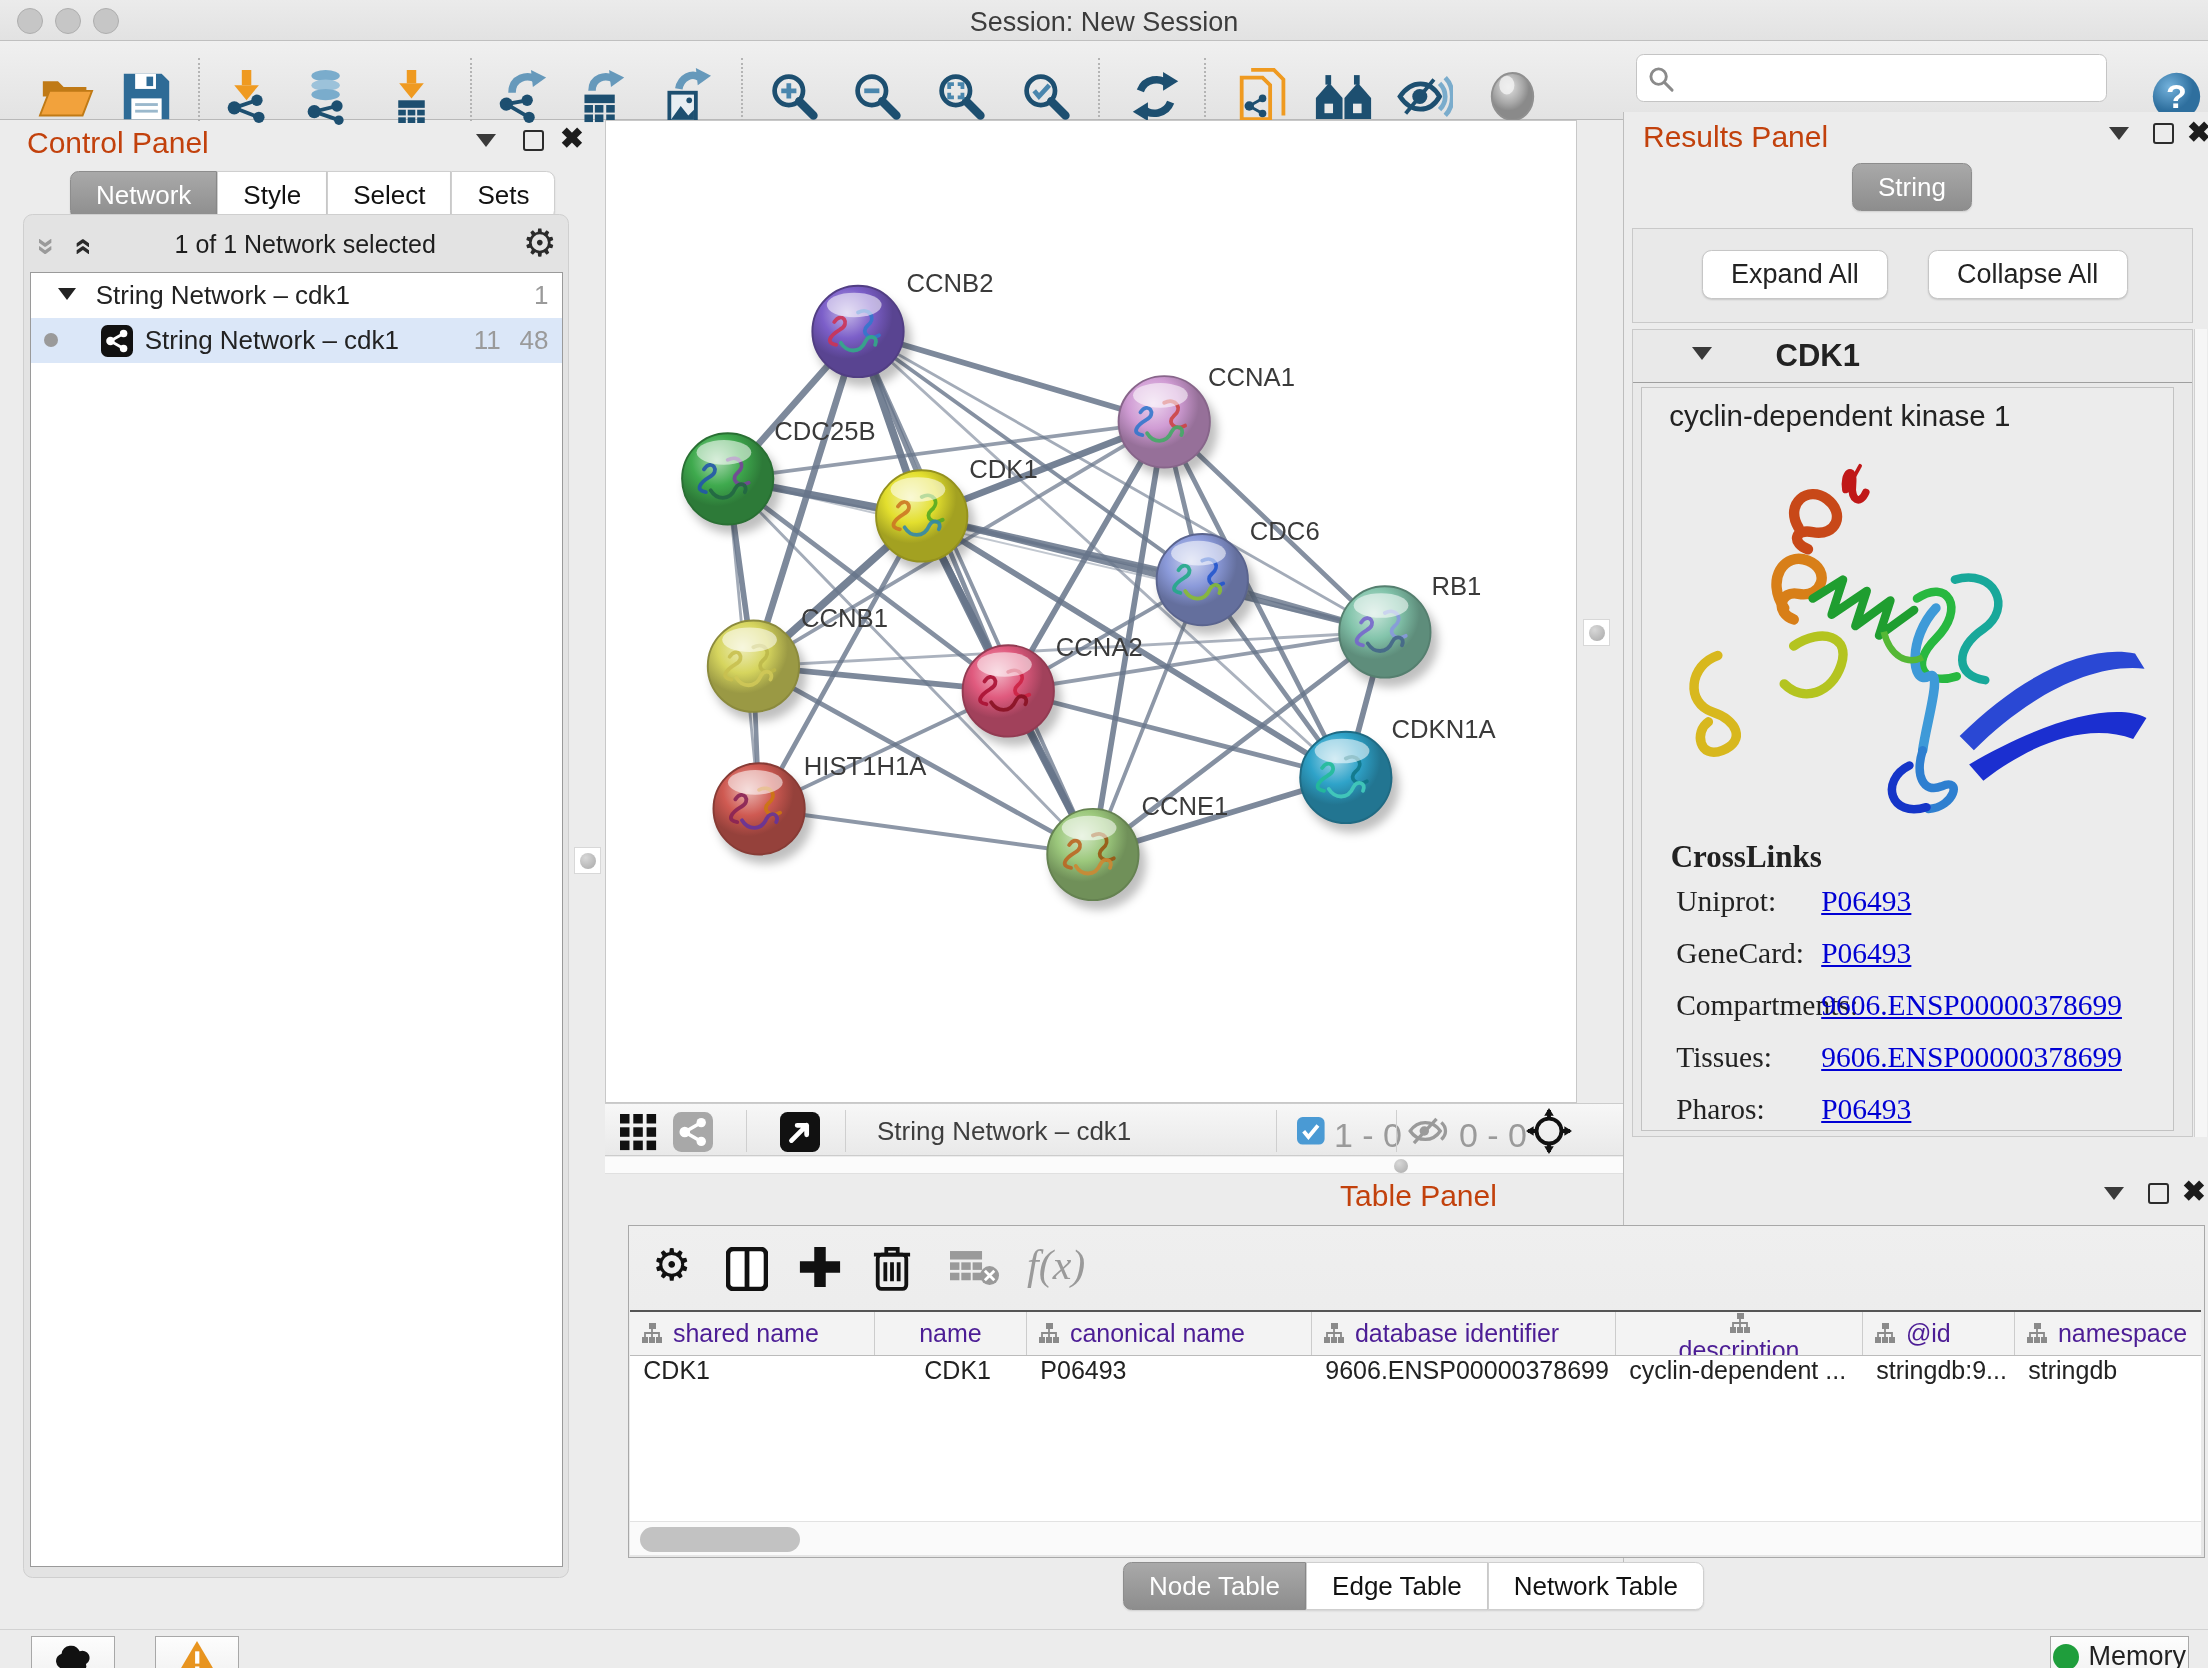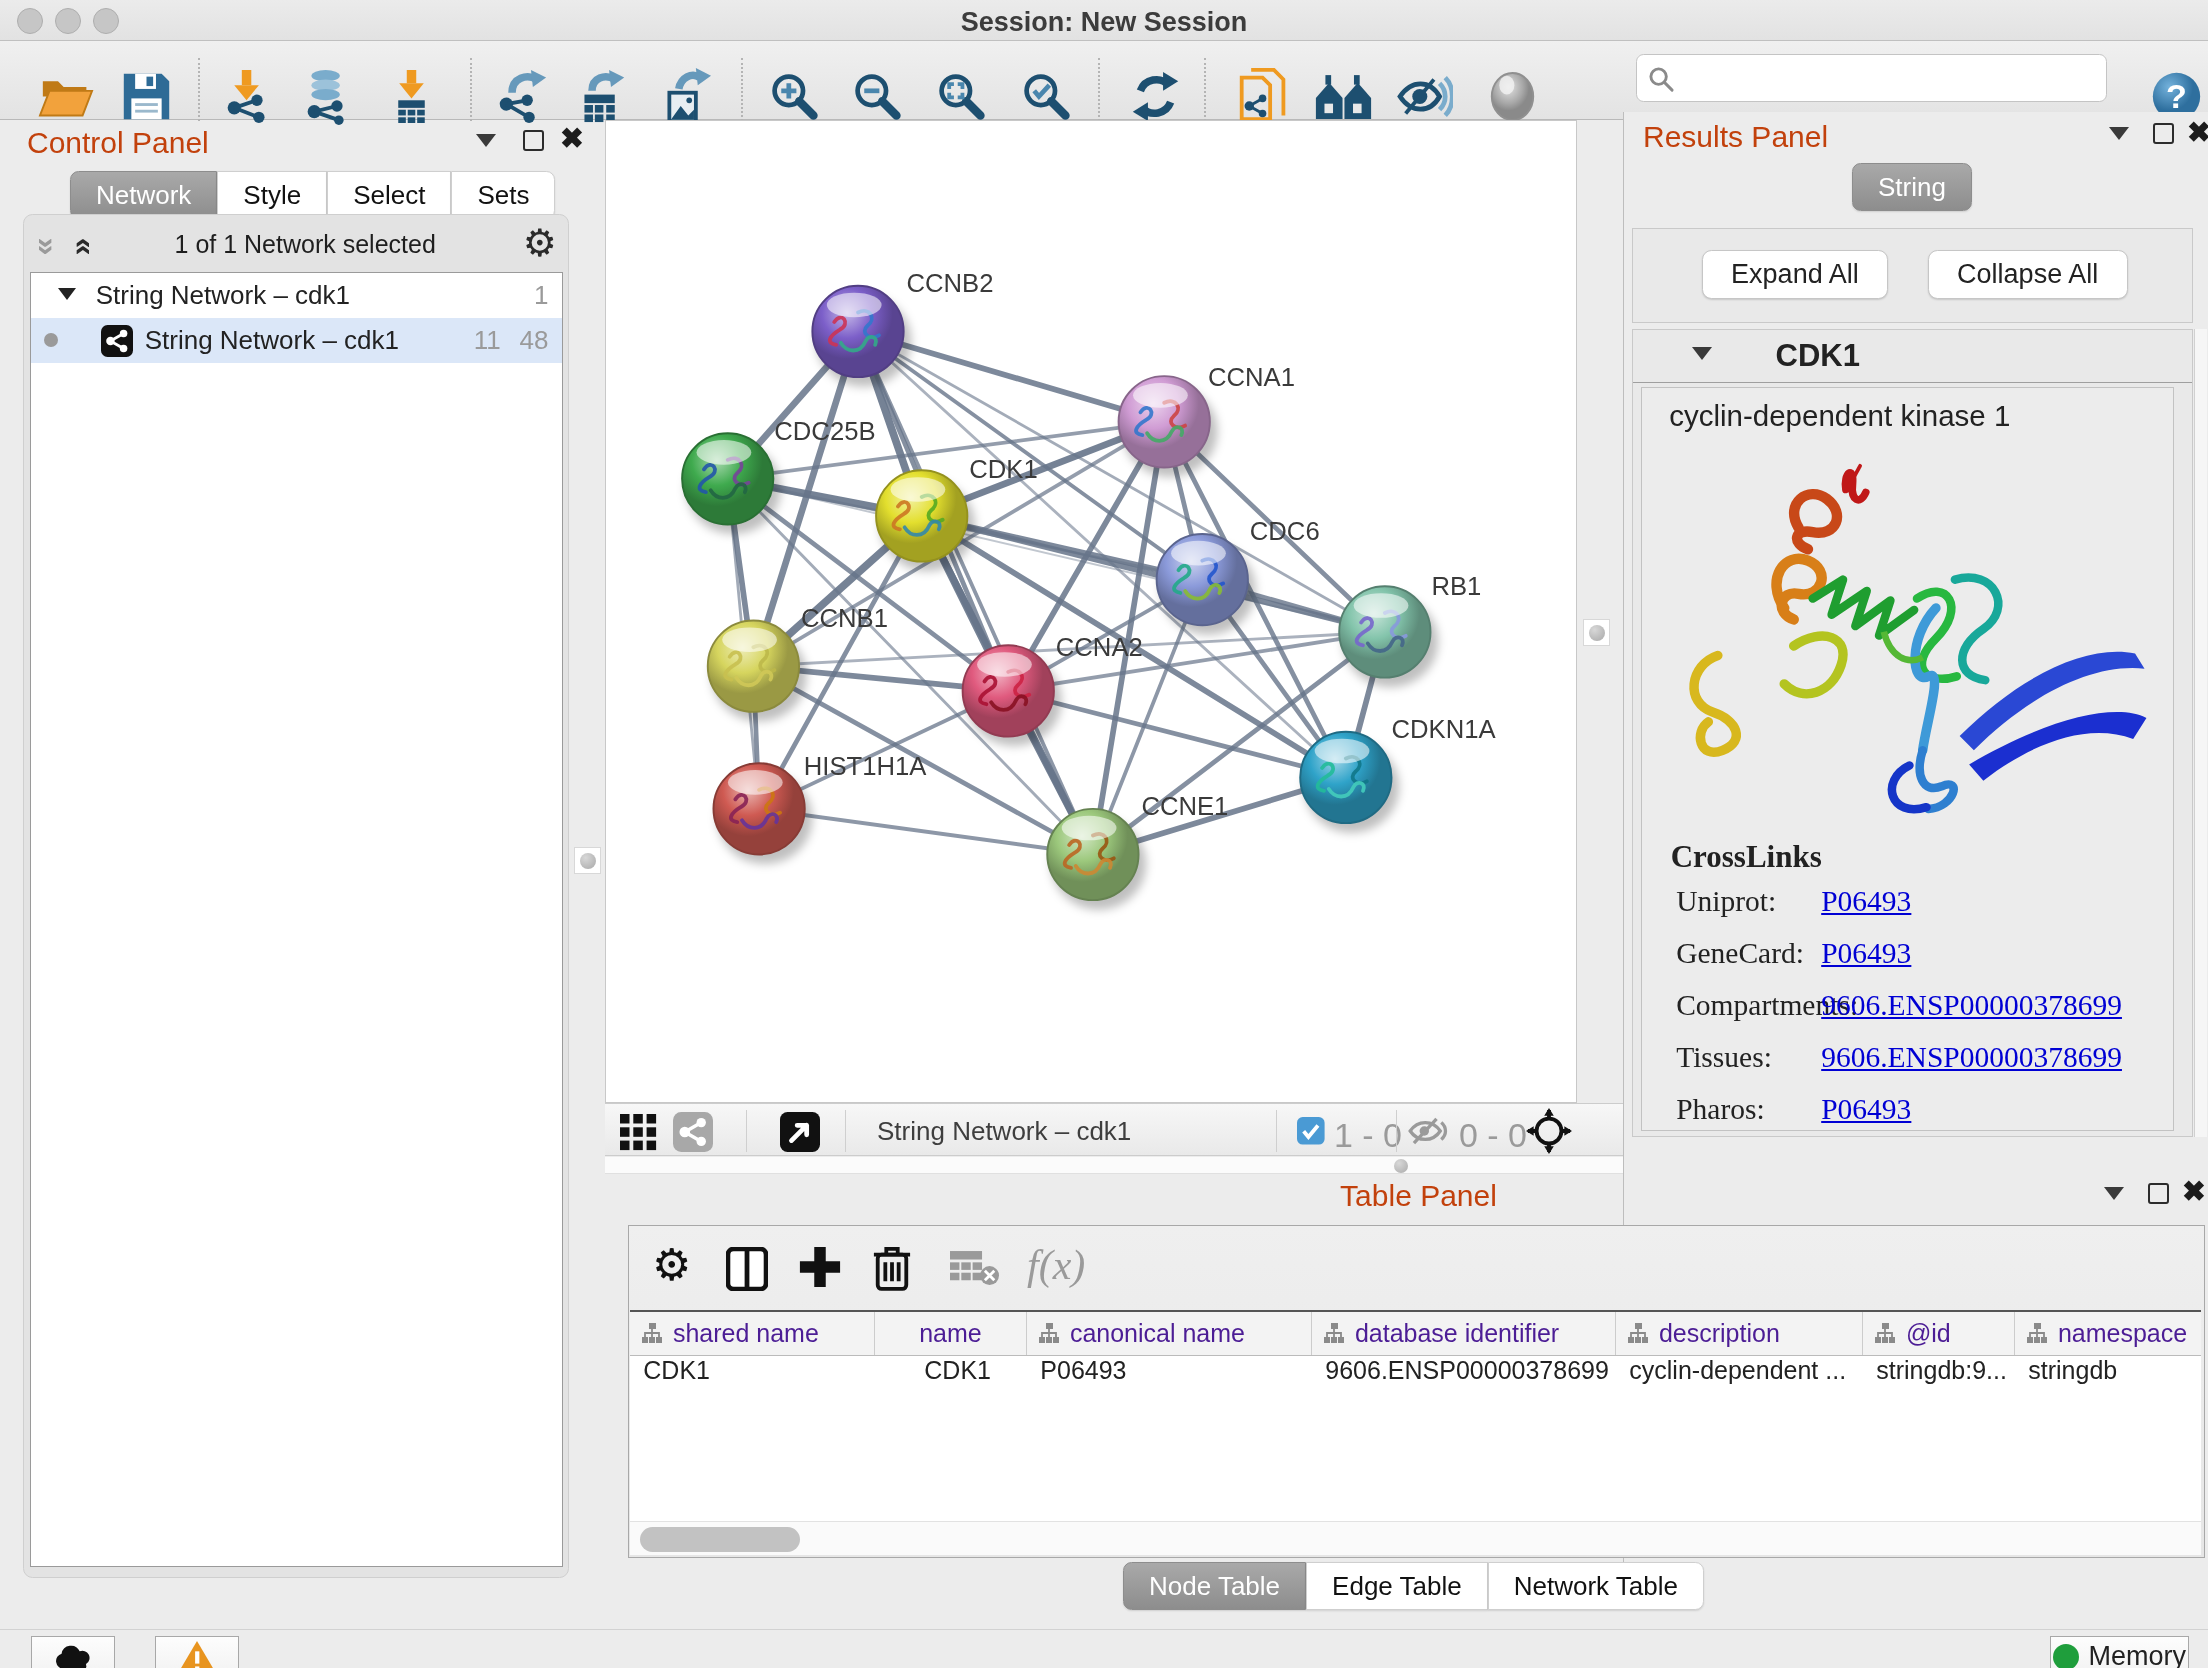--- a/index.html
+++ b/index.html
@@ -1,21 +1,21 @@
 <!DOCTYPE html>
 <html style="font-size:15px"><head>
 <meta charset="utf-8">
 <style>
   * { margin:0; padding:0; box-sizing:border-box; }
   html,body { width:2208px; height:1668px; overflow:hidden; }
   body { font-family:"Liberation Sans", sans-serif; background:#ececec; position:relative; color:#222; }
   .abs { position:absolute; }
 
   
-  #titlebar { left:0; top:0; width:2208px; height:41px; background:linear-gradient(#ebebeb,#e2e2e2); border-bottom:1px solid #c0c0c0;font-weight:bold; }
+  #titlebar { left:0; top:0; width:2208px; height:41px; background:linear-gradient(#ebebeb,#e2e2e2); border-bottom:1px solid #c0c0c0; }
   .tl { position:absolute; top:7.6px; width:26px; height:26px; border-radius:50%; background:#c6c6c6; border:1px solid #aeaeae; }
   #win-title { width:100%; text-align:center; top:6.7px; font-size:27px; color:#3c3c3c; }
 
   
   #toolbar { left:0; top:41px; width:2208px; height:79px; background:linear-gradient(#f0f0f0,#e3e3e3); border-bottom:1px solid #b8b8b8; }
   .tbtn { position:absolute; top:48px; margin-top:-23px; width:61px; height:61px; display:flex; align-items:center; justify-content:center; }
   .tsep { position:absolute; top:17px; height:63px; border-left:2.9px dotted #b4b4b4; }
   #search-box { left:1636px; top:13.3px; width:471px; height:48px; background:#fff; border:1.9px solid #c4c4c4; border-radius:7.6px; }
   #search-box svg { position:absolute; left:11.4px; top:10.5px; }
 
@@ -726,21 +726,21 @@
         <div class="th" style="width: 304px;">
           <svg width="22" height="24" viewBox="0 0 22 24">
             <rect x="8" y="1" width="7" height="6" fill="#8a8a8a"></rect>
             <rect x="1" y="15" width="6" height="6" fill="#8a8a8a"></rect>
             <rect x="8" y="15" width="6" height="6" fill="#8a8a8a"></rect>
             <rect x="15" y="15" width="6" height="6" fill="#8a8a8a"></rect>
             <path d="M11,7 V11 M4,15 V11 H18 V15 M11,11 V15" stroke="#8a8a8a" fill="none" stroke-width="1.8"></path>
           </svg>
           <span>database identifier</span>
         </div>
-        <div class="th" style="width: 247px;">
+        <div class="th" style="width: 247px; flex-direction: column;">
           <svg width="22" height="24" viewBox="0 0 22 24">
             <rect x="8" y="1" width="7" height="6" fill="#8a8a8a"></rect>
             <rect x="1" y="15" width="6" height="6" fill="#8a8a8a"></rect>
             <rect x="8" y="15" width="6" height="6" fill="#8a8a8a"></rect>
             <rect x="15" y="15" width="6" height="6" fill="#8a8a8a"></rect>
             <path d="M11,7 V11 M4,15 V11 H18 V15 M11,11 V15" stroke="#8a8a8a" fill="none" stroke-width="1.8"></path>
           </svg>
           <span>description</span>
         </div>
         <div class="th" style="width: 152px;">

